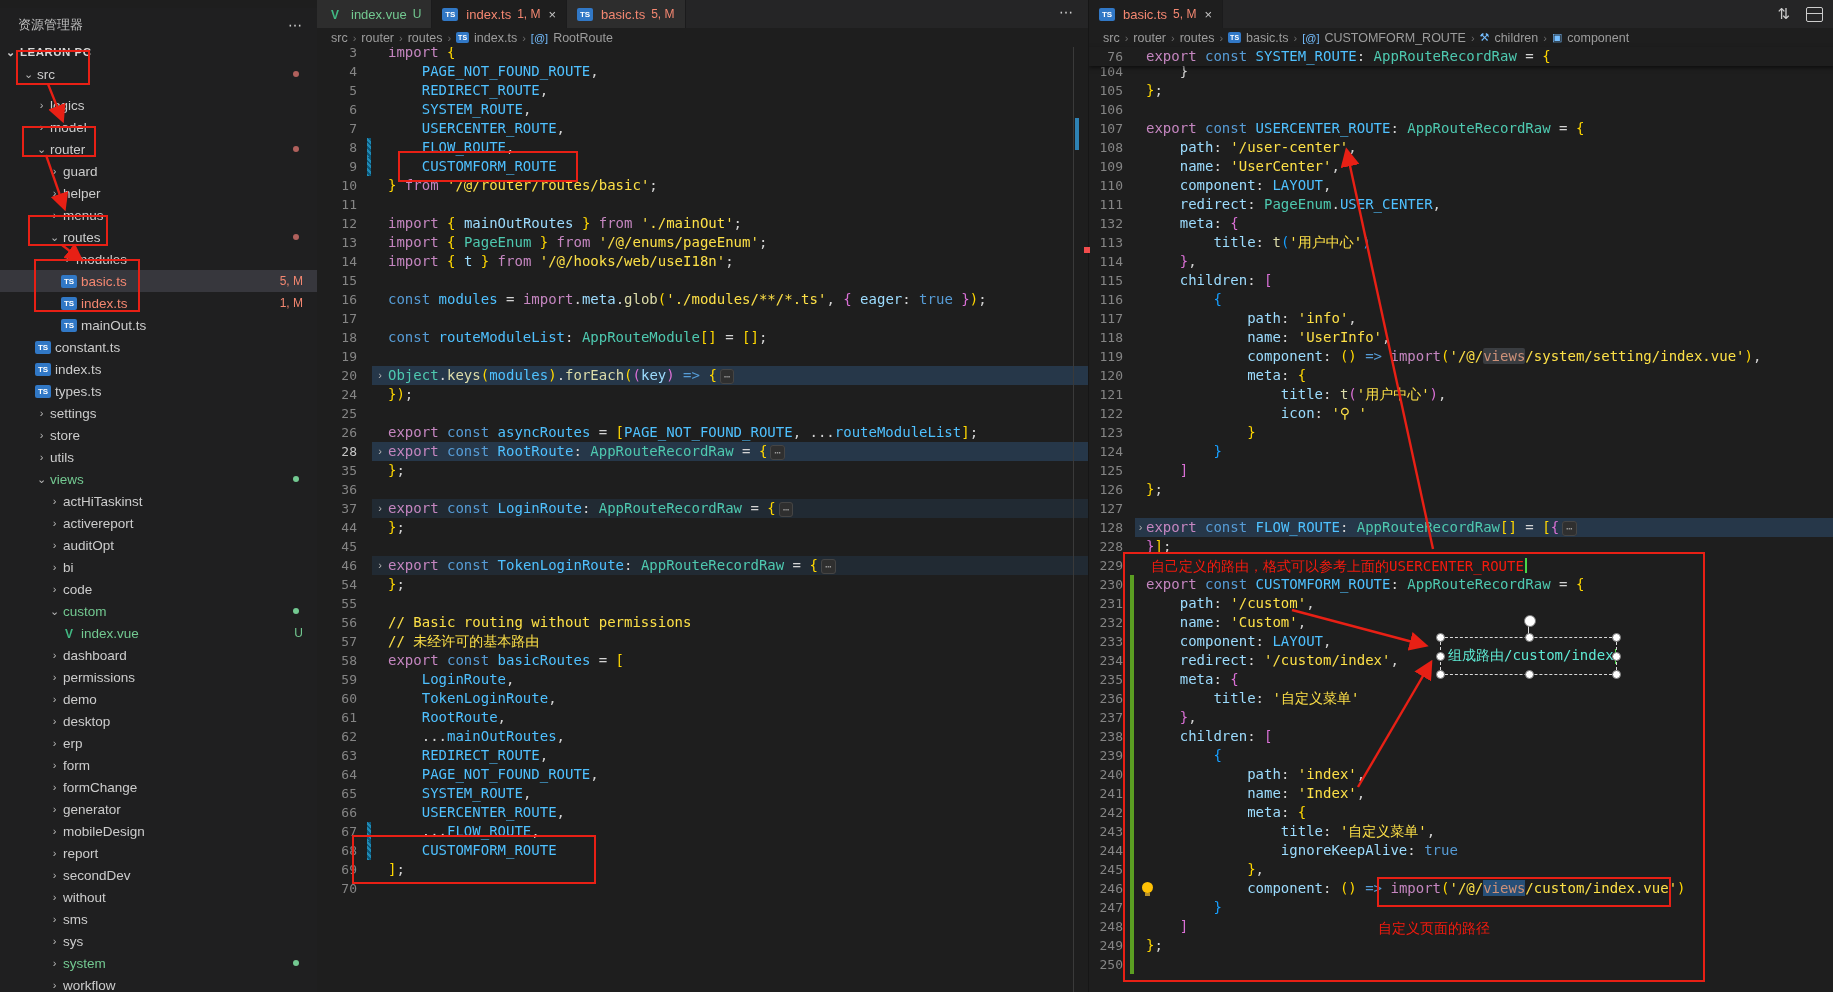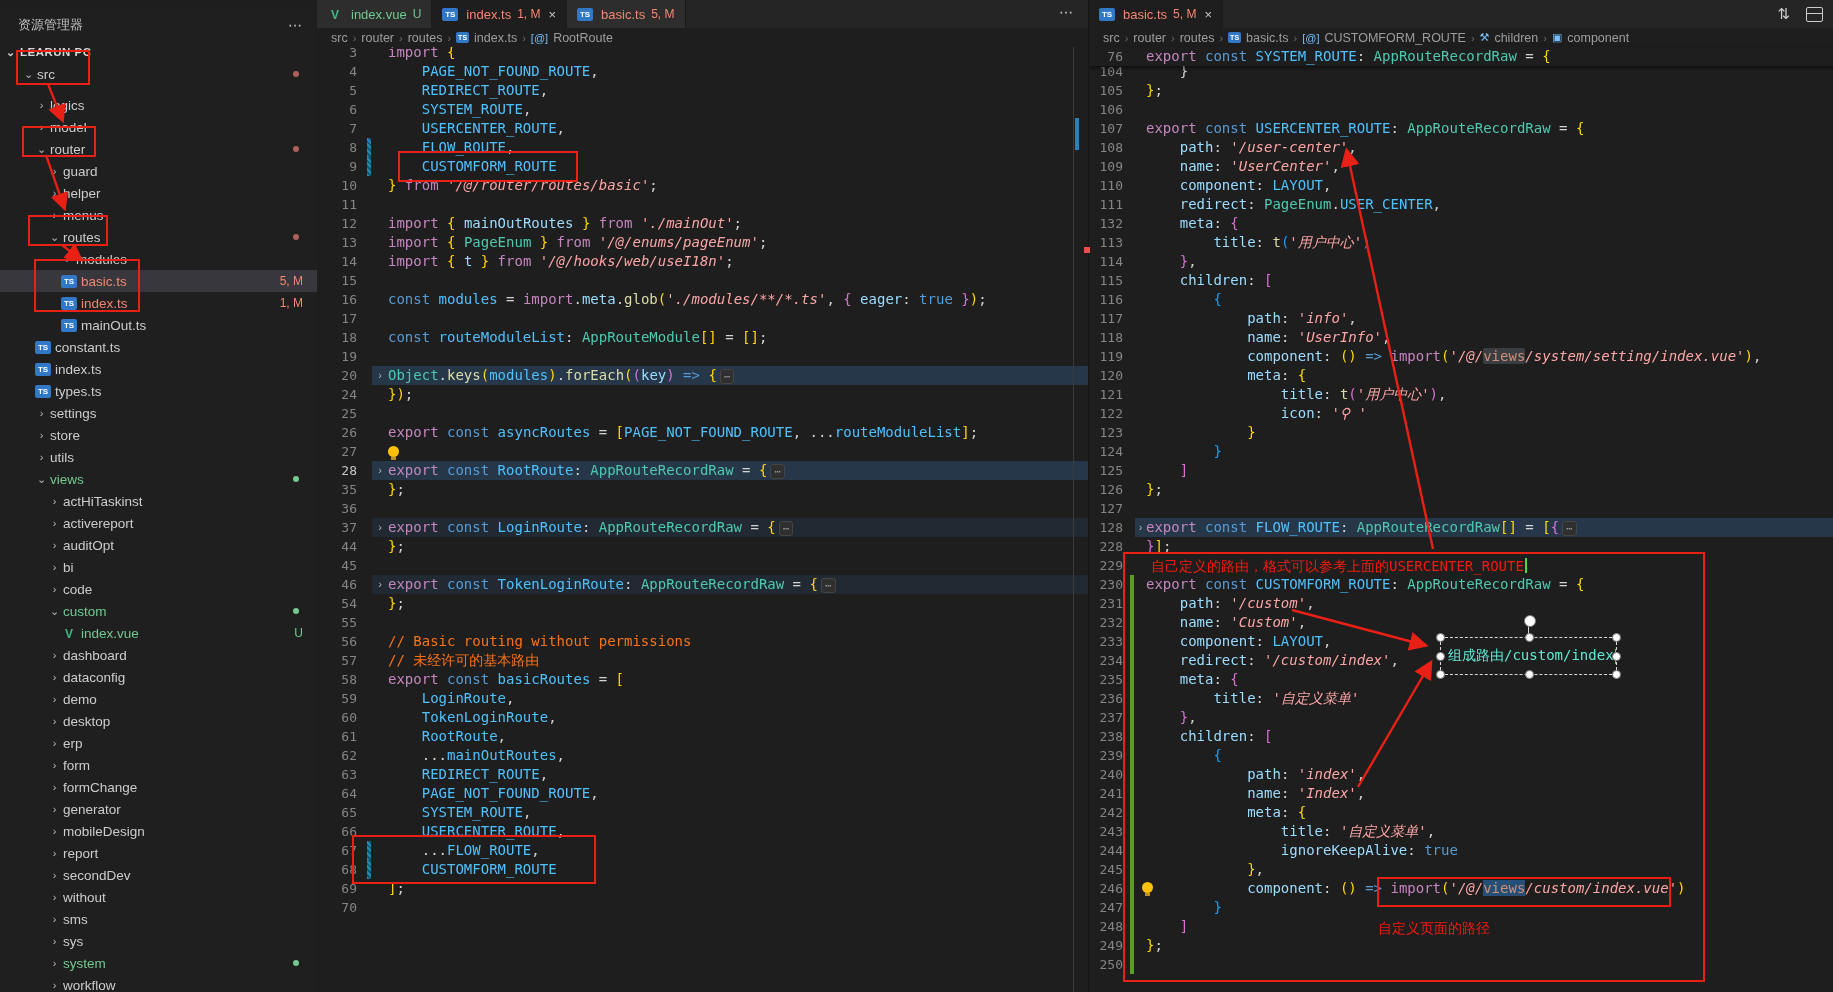--- a/index.html
+++ b/index.html
@@ -59,22 +59,22 @@
   .gbar{flex:none;width:6px;position:relative;}
   .modbar{position:absolute;left:1px;top:0;width:4px;height:100%;
           background:repeating-linear-gradient(45deg,#1f8ab5 0 2px,#0d5a7c 2px 4px);}
   .addbar{position:absolute;left:1px;top:0;width:4px;height:100%;background:#5b9e22;}
   .gfold{flex:none;text-align:center;color:#b5b5b5;font-size:11px;line-height:19px;cursor:pointer;}
   .grp-mid .gfold{width:16px;} .grp-right .gfold{width:11px;}
   .gcode{flex:1;white-space:pre;font:14px/19px "DejaVu Sans Mono",monospace;color:#d4d4d4;}
   .crow.hl1 .gfold,.crow.hl1 .gcode{background:rgba(45,80,115,.50);}
   .crow.hl2 .gfold,.crow.hl2 .gcode{background:rgba(45,80,115,.25);}
   .tk-kw{color:#c586c0;} .tk-decl{color:#569cd6;} .tk-var{color:#9cdcfe;} .tk-cvar{color:#4fc1ff;}
-  .tk-type{color:#4ec9b0;} .tk-str{color:#fca5a5;font-style:italic;} .tk-fn{color:#dcdcaa;} .tk-pun{color:#d4d4d4;}
-  .tk-cmt{color:#f97316;text-align:right;}
+  .tk-type{color:#4ec9b0;} .tk-str{color:#fde047;} .tk-fn{color:#dcdcaa;} .tk-pun{color:#d4d4d4;}
+  .tk-cmt{color:#fde047;text-align:right;}
   .tk-b1{color:#ffd700;} .tk-b2{color:#da70d6;} .tk-b3{color:#179fff;}
   .tk-strhl{color:#ce9178;background:#3a3d41;border-radius:2px;}
   .tk-strsel{color:#ce9178;background:#264f78;}
   .tk-fold{color:#9a9a9a;background:#2f2f2f;border:1px solid #454545;border-radius:3px;
            padding:0 3px;margin-left:3px;font-size:11px;}
   .sticky{position:relative;z-index:3;background:#1e1e1e;box-shadow:0 2px 4px rgba(0,0,0,.55);}
   .bulb{display:inline-block;width:11px;height:11px;background:#ffc105;border-radius:50%;position:relative;
         vertical-align:-1px;margin-right:5px;}
   .bulb::after{content:"";position:absolute;left:3px;bottom:-3px;width:5px;height:3px;background:#b8912a;}
   .bulb-g{position:absolute;left:53px;top:3px;}
@@ -228,21 +228,21 @@
         <span class="ic-vue">V</span>
         <span class="t-lbl green">index.vue</span>
         <span class="t-badge green">U</span>
       </div>
       <div class="trow" style="padding-left: 48px;">
         <span class="t-chev">›</span>
         <span class="t-lbl">dashboard</span>
       </div>
       <div class="trow" style="padding-left: 48px;">
         <span class="t-chev">›</span>
-        <span class="t-lbl">dataconfig</span>
+        <span class="t-lbl">permissions</span>
       </div>
       <div class="trow" style="padding-left: 48px;">
         <span class="t-chev">›</span>
         <span class="t-lbl">demo</span>
       </div>
       <div class="trow" style="padding-left: 48px;">
         <span class="t-chev">›</span>
         <span class="t-lbl">desktop</span>
       </div>
       <div class="trow" style="padding-left: 48px;">
@@ -453,26 +453,20 @@
         <span class="gnum">25</span>
         <span class="gbar"></span>
         <span class="gfold"></span>
         <span class="gcode"></span>
       </div>
       <div class="crow">
         <span class="gnum">26</span>
         <span class="gbar"></span>
         <span class="gfold"></span>
         <span class="gcode"><span class="tk-kw">export </span><span class="tk-decl">const </span><span class="tk-cvar">asyncRoutes</span><span class="tk-pun"> = </span><span class="tk-b1">[</span><span class="tk-cvar">PAGE_NOT_FOUND_ROUTE</span><span class="tk-pun">, ...</span><span class="tk-cvar">routeModuleList</span><span class="tk-b1">]</span><span class="tk-pun">;</span></span>
-      </div>
-      <div class="crow">
-        <span class="gnum">27</span>
-        <span class="gbar"></span>
-        <span class="gfold"></span>
-        <span class="gcode"><span class="bulb"></span></span>
       </div>
       <div class="crow hl1 cur">
         <span class="gnum">28</span>
         <span class="gbar"></span>
         <span class="gfold">›</span>
         <span class="gcode"><span class="tk-kw">export </span><span class="tk-decl">const </span><span class="tk-cvar">RootRoute</span><span class="tk-pun">: </span><span class="tk-type">AppRouteRecordRaw</span><span class="tk-pun"> = </span><span class="tk-b1">{</span><span class="tk-fold">⋯</span></span>
       </div>
       <div class="crow">
         <span class="gnum">35</span>
         <span class="gbar"></span>

